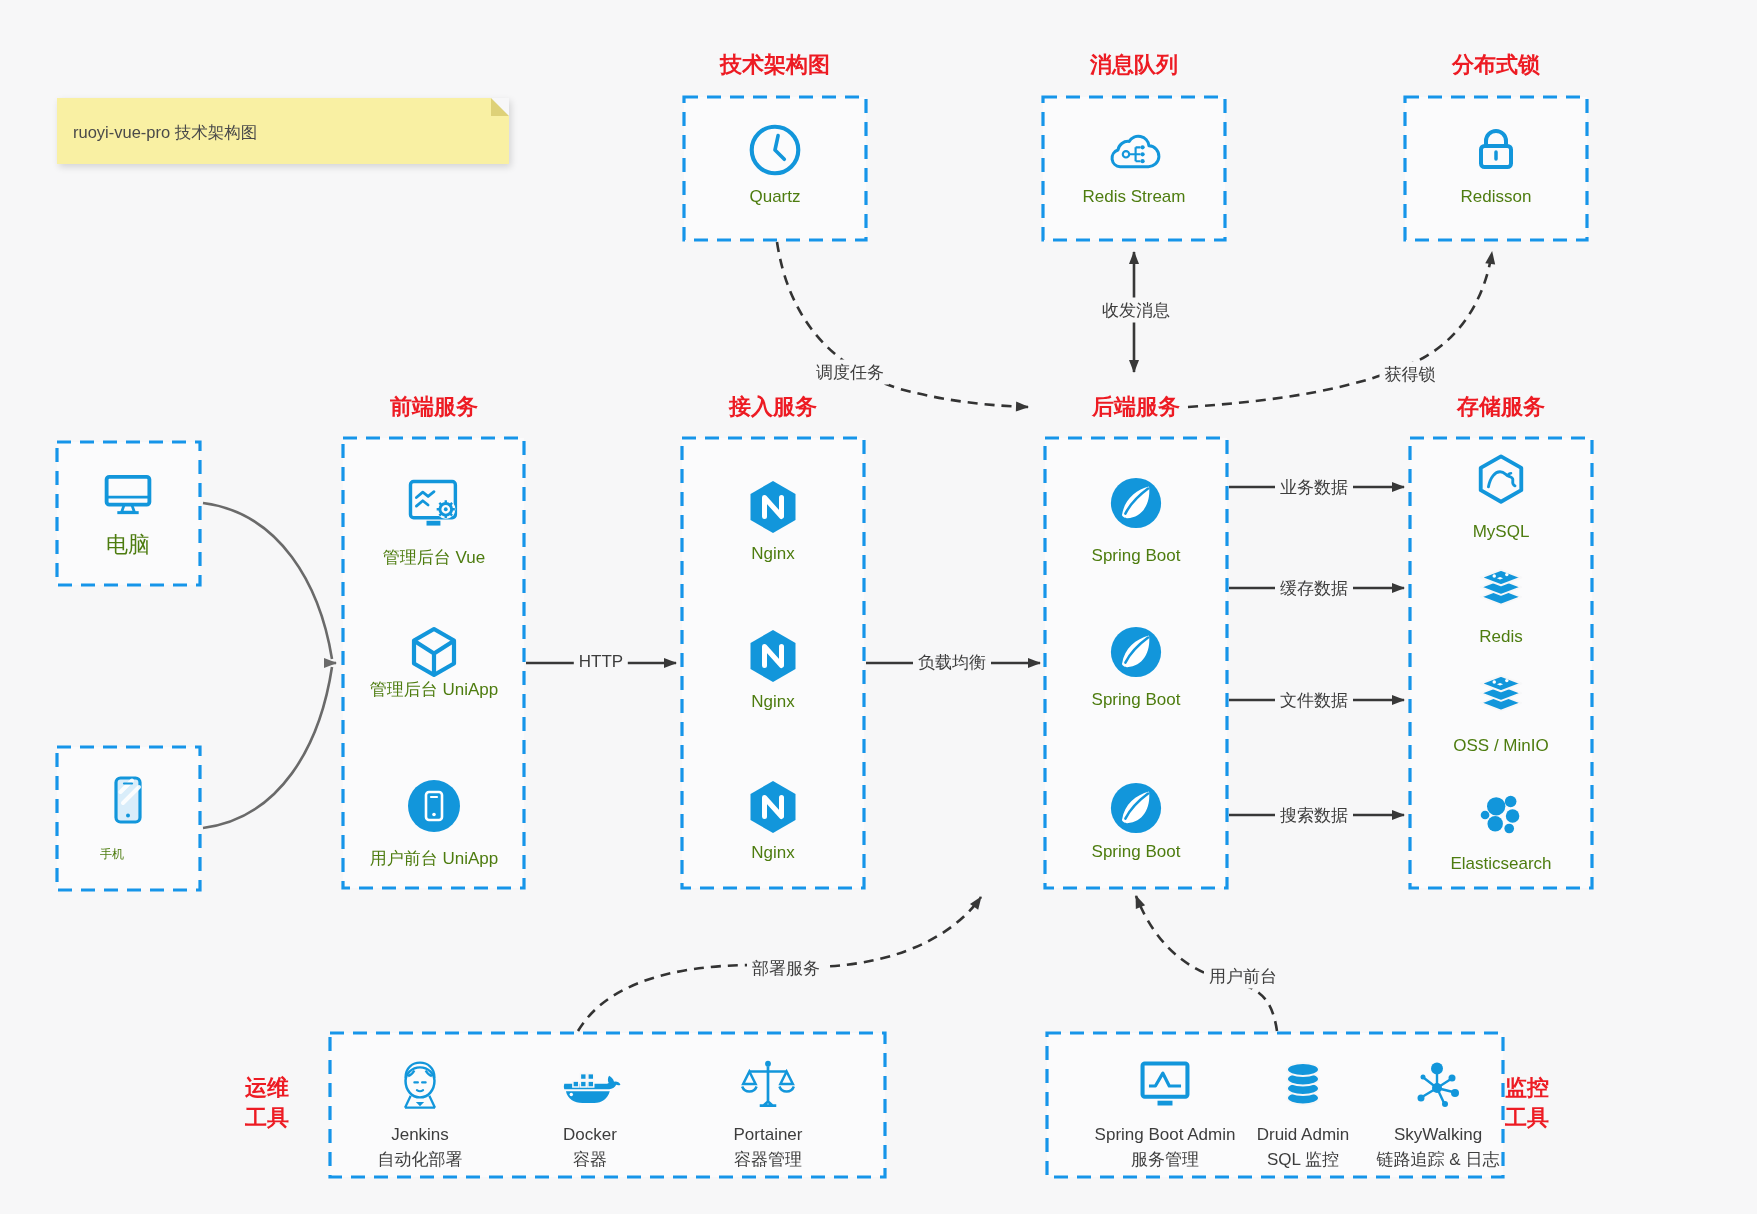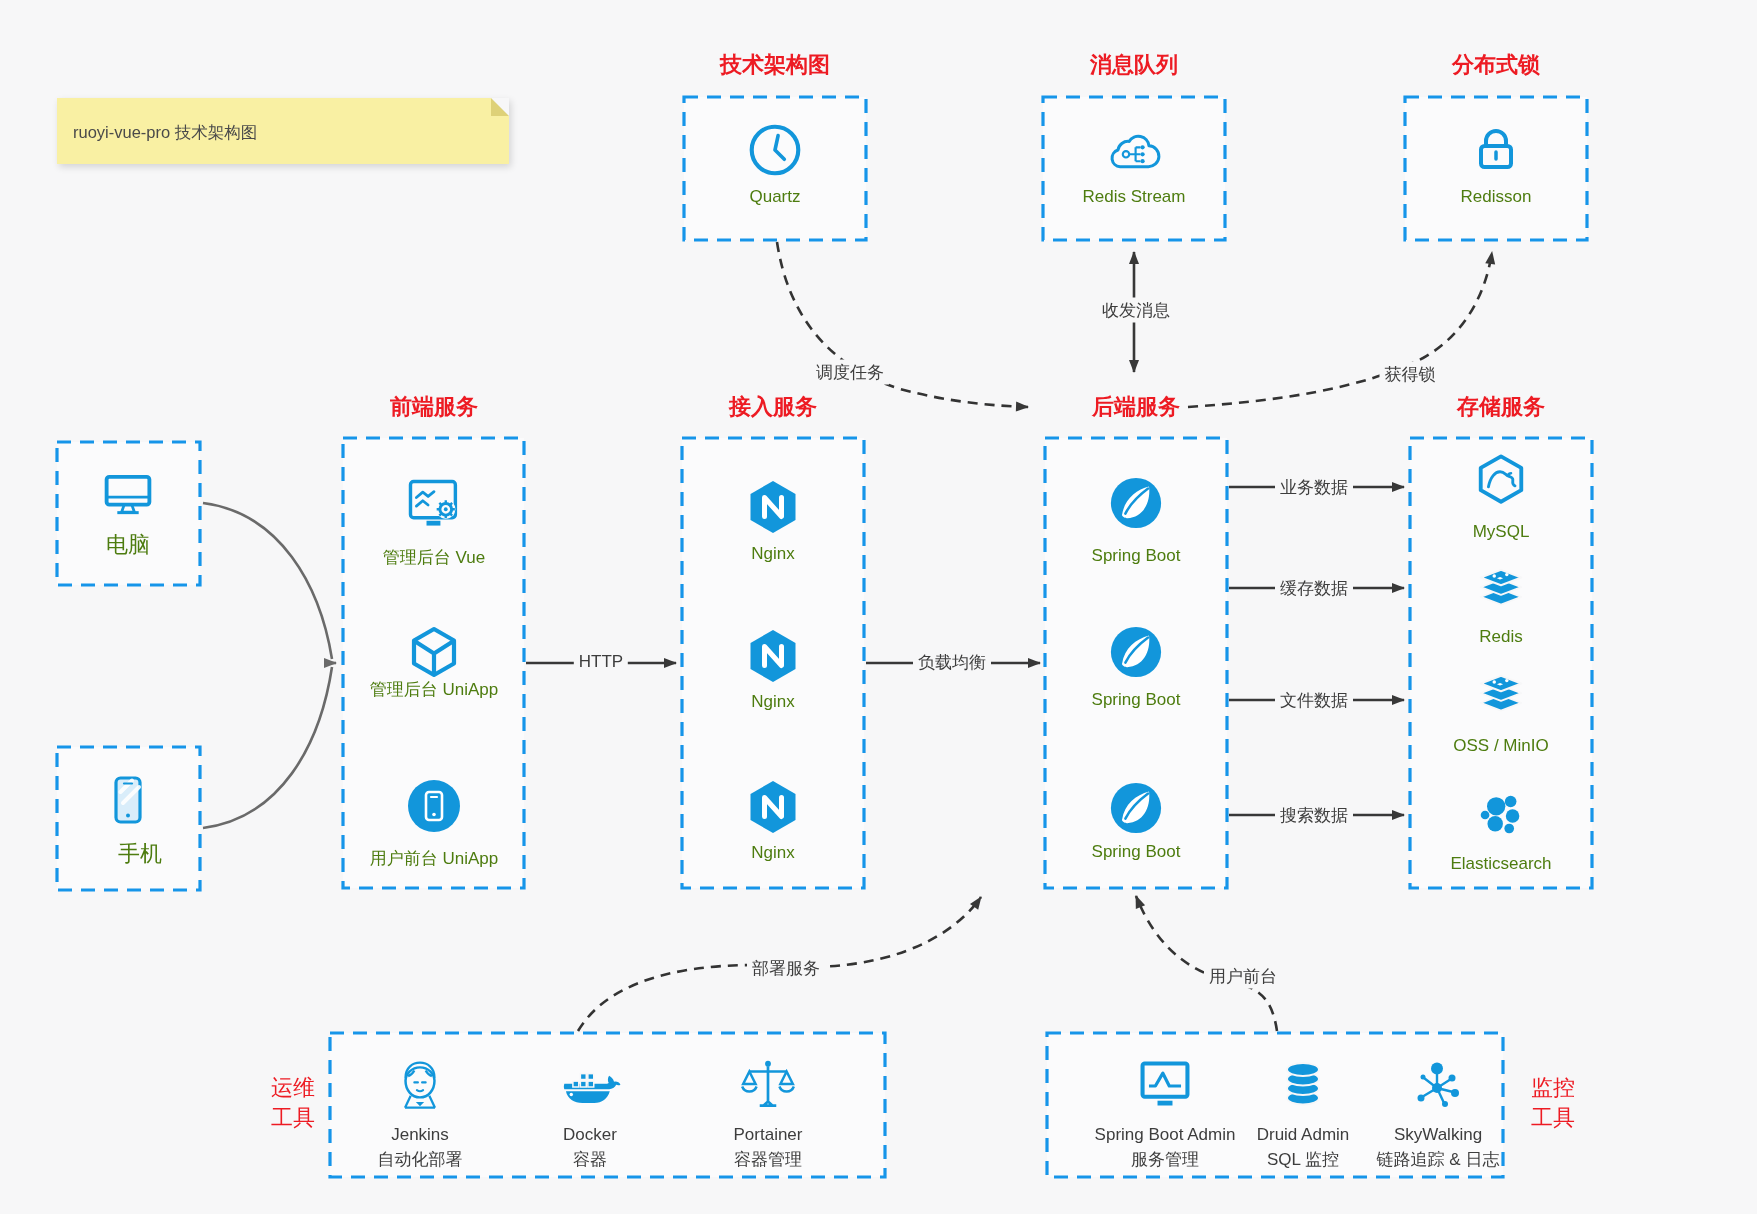--- a/index.html
+++ b/index.html
@@ -6,21 +6,21 @@
   .canvas{position:relative;width:1757px;height:1214px;background:#f7f7f8;overflow:hidden;
           font-family:"Liberation Sans","DejaVu Sans",sans-serif;}
   svg.layer{position:absolute;left:0;top:0;pointer-events:none;}
   .note{position:absolute;left:57px;top:98px;width:452px;height:66px;background:#f9f0a3;
         box-shadow:2px 3px 7px rgba(0,0,0,.14);}
   .note .fold{position:absolute;top:0;right:0;width:0;height:0;
         border-top:18px solid #f7f7f8;border-left:18px solid #ded178;}
   .note .ntext{padding:21px 0 0 16px;font-size:16.5px;line-height:26px;color:#4a4a4a;}
   .col-title{position:absolute;width:220px;text-align:center;transform:translateX(-50%);
         color:#ed1b23;font-weight:bold;font-size:22px;white-space:nowrap;}
-  .side-title{position:absolute;width:70px;text-align:right;color:#ed1b23;font-weight:normal;
+  .side-title{position:absolute;width:70px;text-align:left;color:#ed1b23;font-weight:bold;
         font-size:22px;line-height:30px;}
   .side-title span{display:block;}
   .ic{position:absolute;transform:translate(-50%,-50%);line-height:0;}
   .ilabel{position:absolute;transform:translate(-50%,-50%);font-size:17px;color:#4d7c0f;white-space:nowrap;}
   .ilabel2{position:absolute;transform:translate(-50%,-50%);font-size:17px;color:#3d3d3d;
         text-align:center;line-height:25px;white-space:nowrap;}
   .ilabel2 span{display:block;}
   .elabel{position:absolute;transform:translate(-50%,-50%);font-size:17px;color:#3d3d3d;
         background:#f7f7f8;padding:1px 5px;white-space:nowrap;z-index:6;}
 </style>
@@ -142,21 +142,21 @@
   <div class="ilabel" style="left:128px;top:545px;font-size:22px">电脑</div>
 
   <div class="ic" style="left:128px;top:800px">
     <svg width="58" height="58" viewBox="0 0 58 58">
       <rect x="17" y="7" width="24" height="44" rx="4.5" fill="#d9edfa" stroke="#1296db" stroke-width="3.2"></rect>
       <path d="M21.5 21 L33 9.5 M24 32 L40 16" stroke="#ffffff" stroke-width="4" stroke-linecap="round" opacity="0.9"></path>
       <path d="M25 12.5 h8" stroke="#1296db" stroke-width="2.2" stroke-linecap="round"></path>
       <circle cx="29" cy="44.5" r="2" fill="#1296db"></circle>
     </svg>
   </div>
-  <div class="ilabel" style="left:140px;top:854px;font-size:22px">手机</div>
+  <div class="ilabel" style="left:112px;top:854px;font-size:12px">手机</div>
 
   <div class="ic" style="left:434px;top:505px">
     <svg width="62" height="62" viewBox="0 0 58 58">
       <rect x="7" y="7" width="42" height="34" rx="3" fill="none" stroke="#1296db" stroke-width="3.2"></rect>
       <path d="M12.5 22 l6 -5 l5 4 l5.5 -4.5 M12.5 30 l6 -5 l5 4" fill="none" stroke="#1296db" stroke-width="2.6" stroke-linecap="round" stroke-linejoin="round"></path>
       <circle cx="40" cy="33" r="9" fill="#fbfbfc"></circle>
       <circle cx="40" cy="33" r="5.5" fill="none" stroke="#1296db" stroke-width="2.8"></circle>
       <circle cx="40" cy="33" r="1.8" fill="#1296db"></circle>
       <path d="M40 24.5 v3 M40 38.5 v3 M31.5 33 h3 M45.5 33 h3 M34 27 l2.1 2.1 M43.9 36.9 l2.1 2.1 M46 27 l-2.1 2.1 M36.1 36.9 L34 39" stroke="#1296db" stroke-width="2.2"></path>
       <path d="M22 46 h13" stroke="#1296db" stroke-width="4.5"></path>

